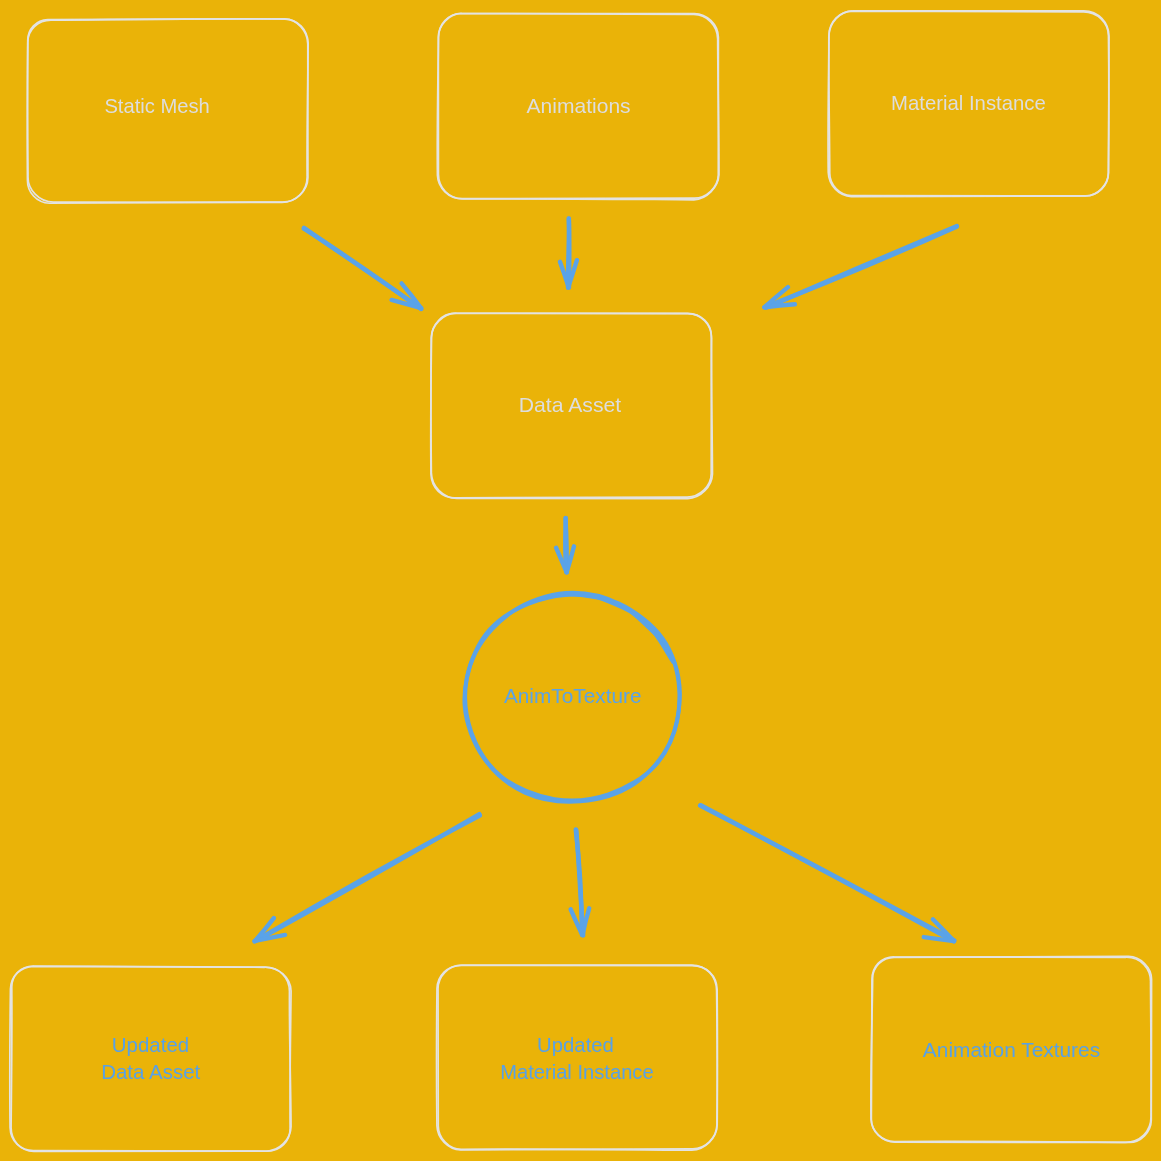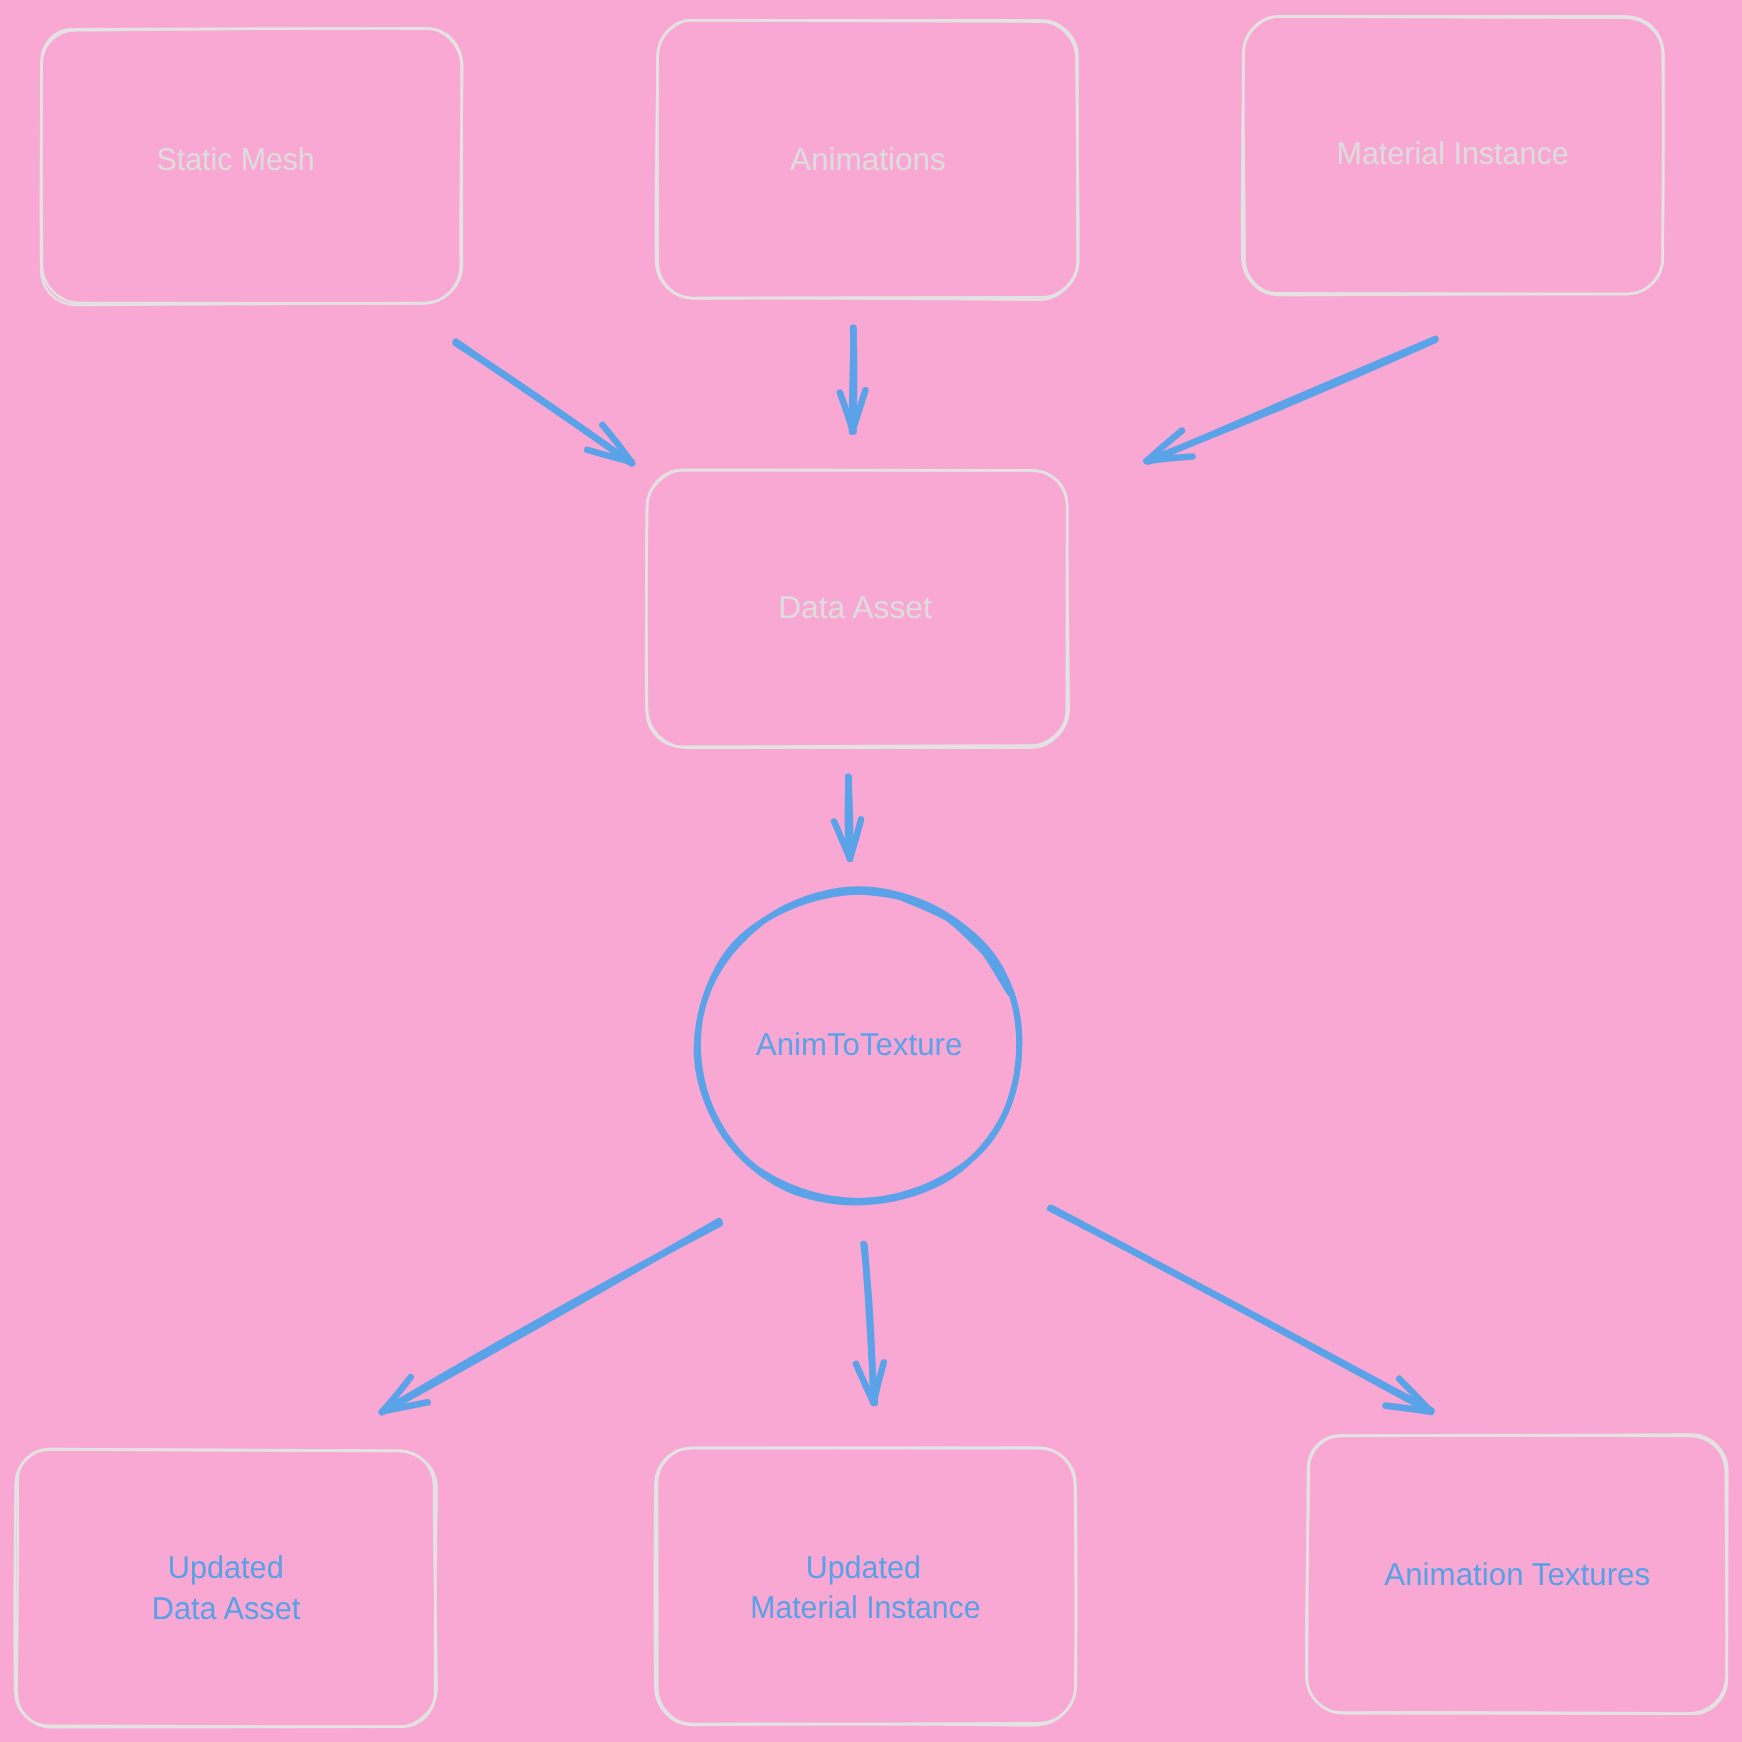--- a/index.html
+++ b/index.html
@@ -1,19 +1,19 @@
 <!DOCTYPE html>
 <html><head>
 <meta charset="utf-8">
 <title>AnimToTexture pipeline</title>
 <style>
   html,body{margin:0;padding:0;background:#121212;}
   body{width:1161px;height:1161px;overflow:hidden;
        font-family:"Liberation Sans",sans-serif;}
-  #canvas{position:relative;width:1161px;height:1161px;background:#f9a8d4;
+  #canvas{position:relative;width:1161px;height:1161px;background:#eab308;
           will-change:transform;}
   svg#scene{position:absolute;inset:0;width:1161px;height:1161px;display:block;}
   .sk{fill:none;stroke-linecap:round;stroke-linejoin:round;}
   .sk-neutral{stroke:#e3e3e3;stroke-width:1.7;}
   .sk-accent{stroke:#5aa3e8;stroke-width:3.9;}
   .arrow-line,.arrow-head{fill:none;stroke:#5aa3e8;stroke-width:4.4;
        stroke-linecap:round;stroke-linejoin:round;}
   .lbl{font-family:"Liberation Sans",sans-serif;font-size:21px;
        text-anchor:middle;white-space:pre;}
   .lbl-neutral{fill:#dddddd;}

